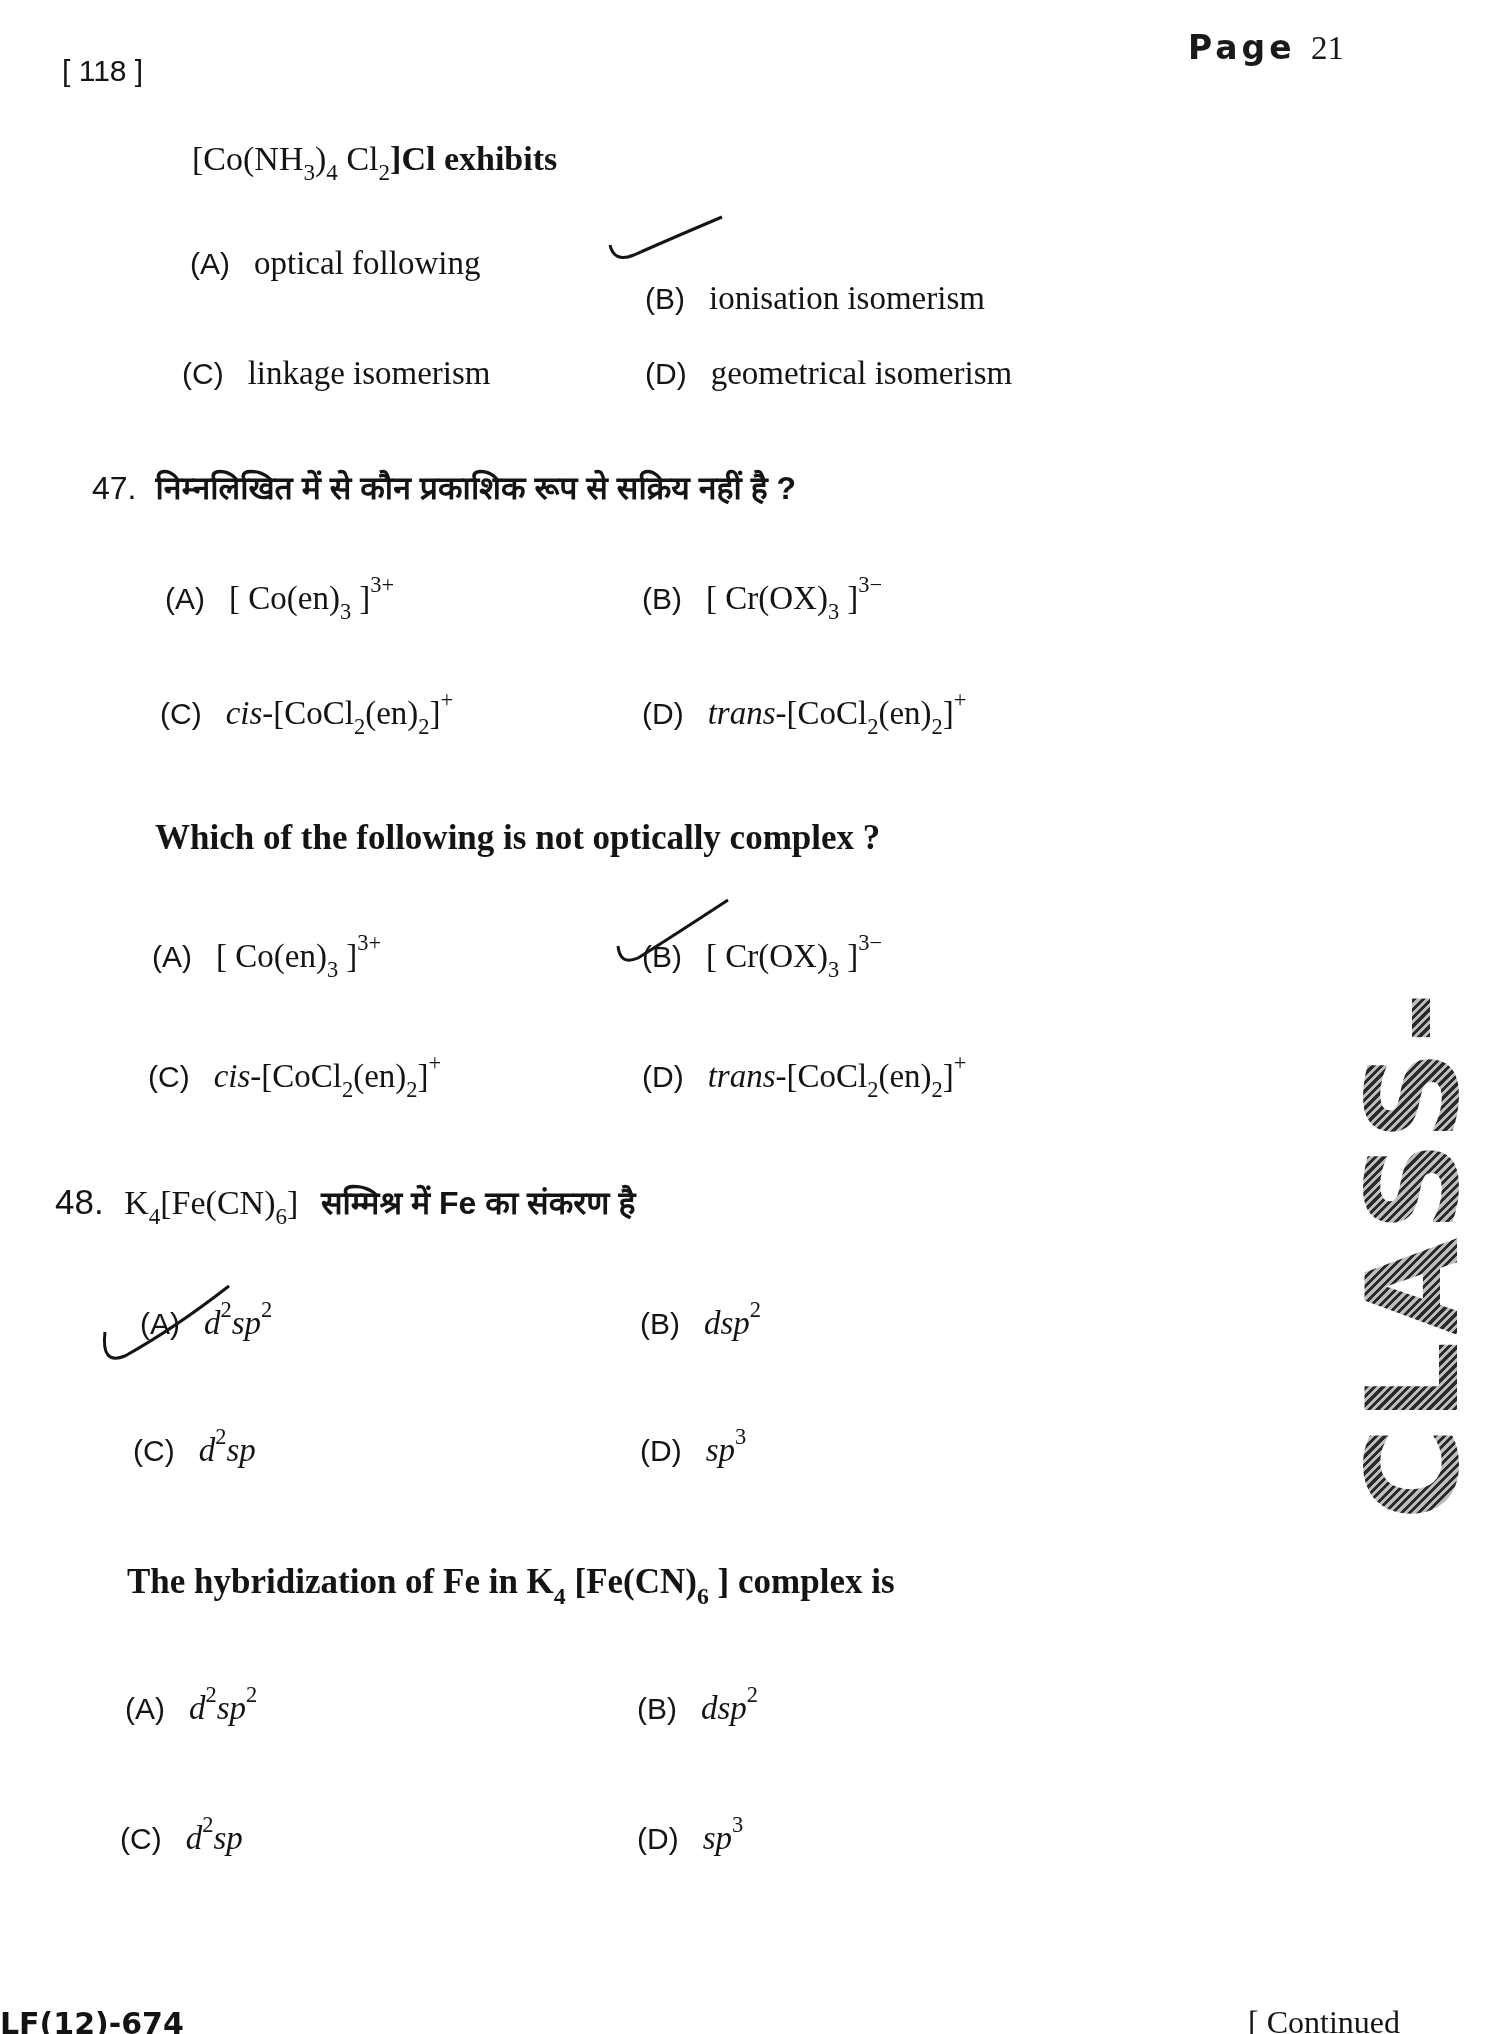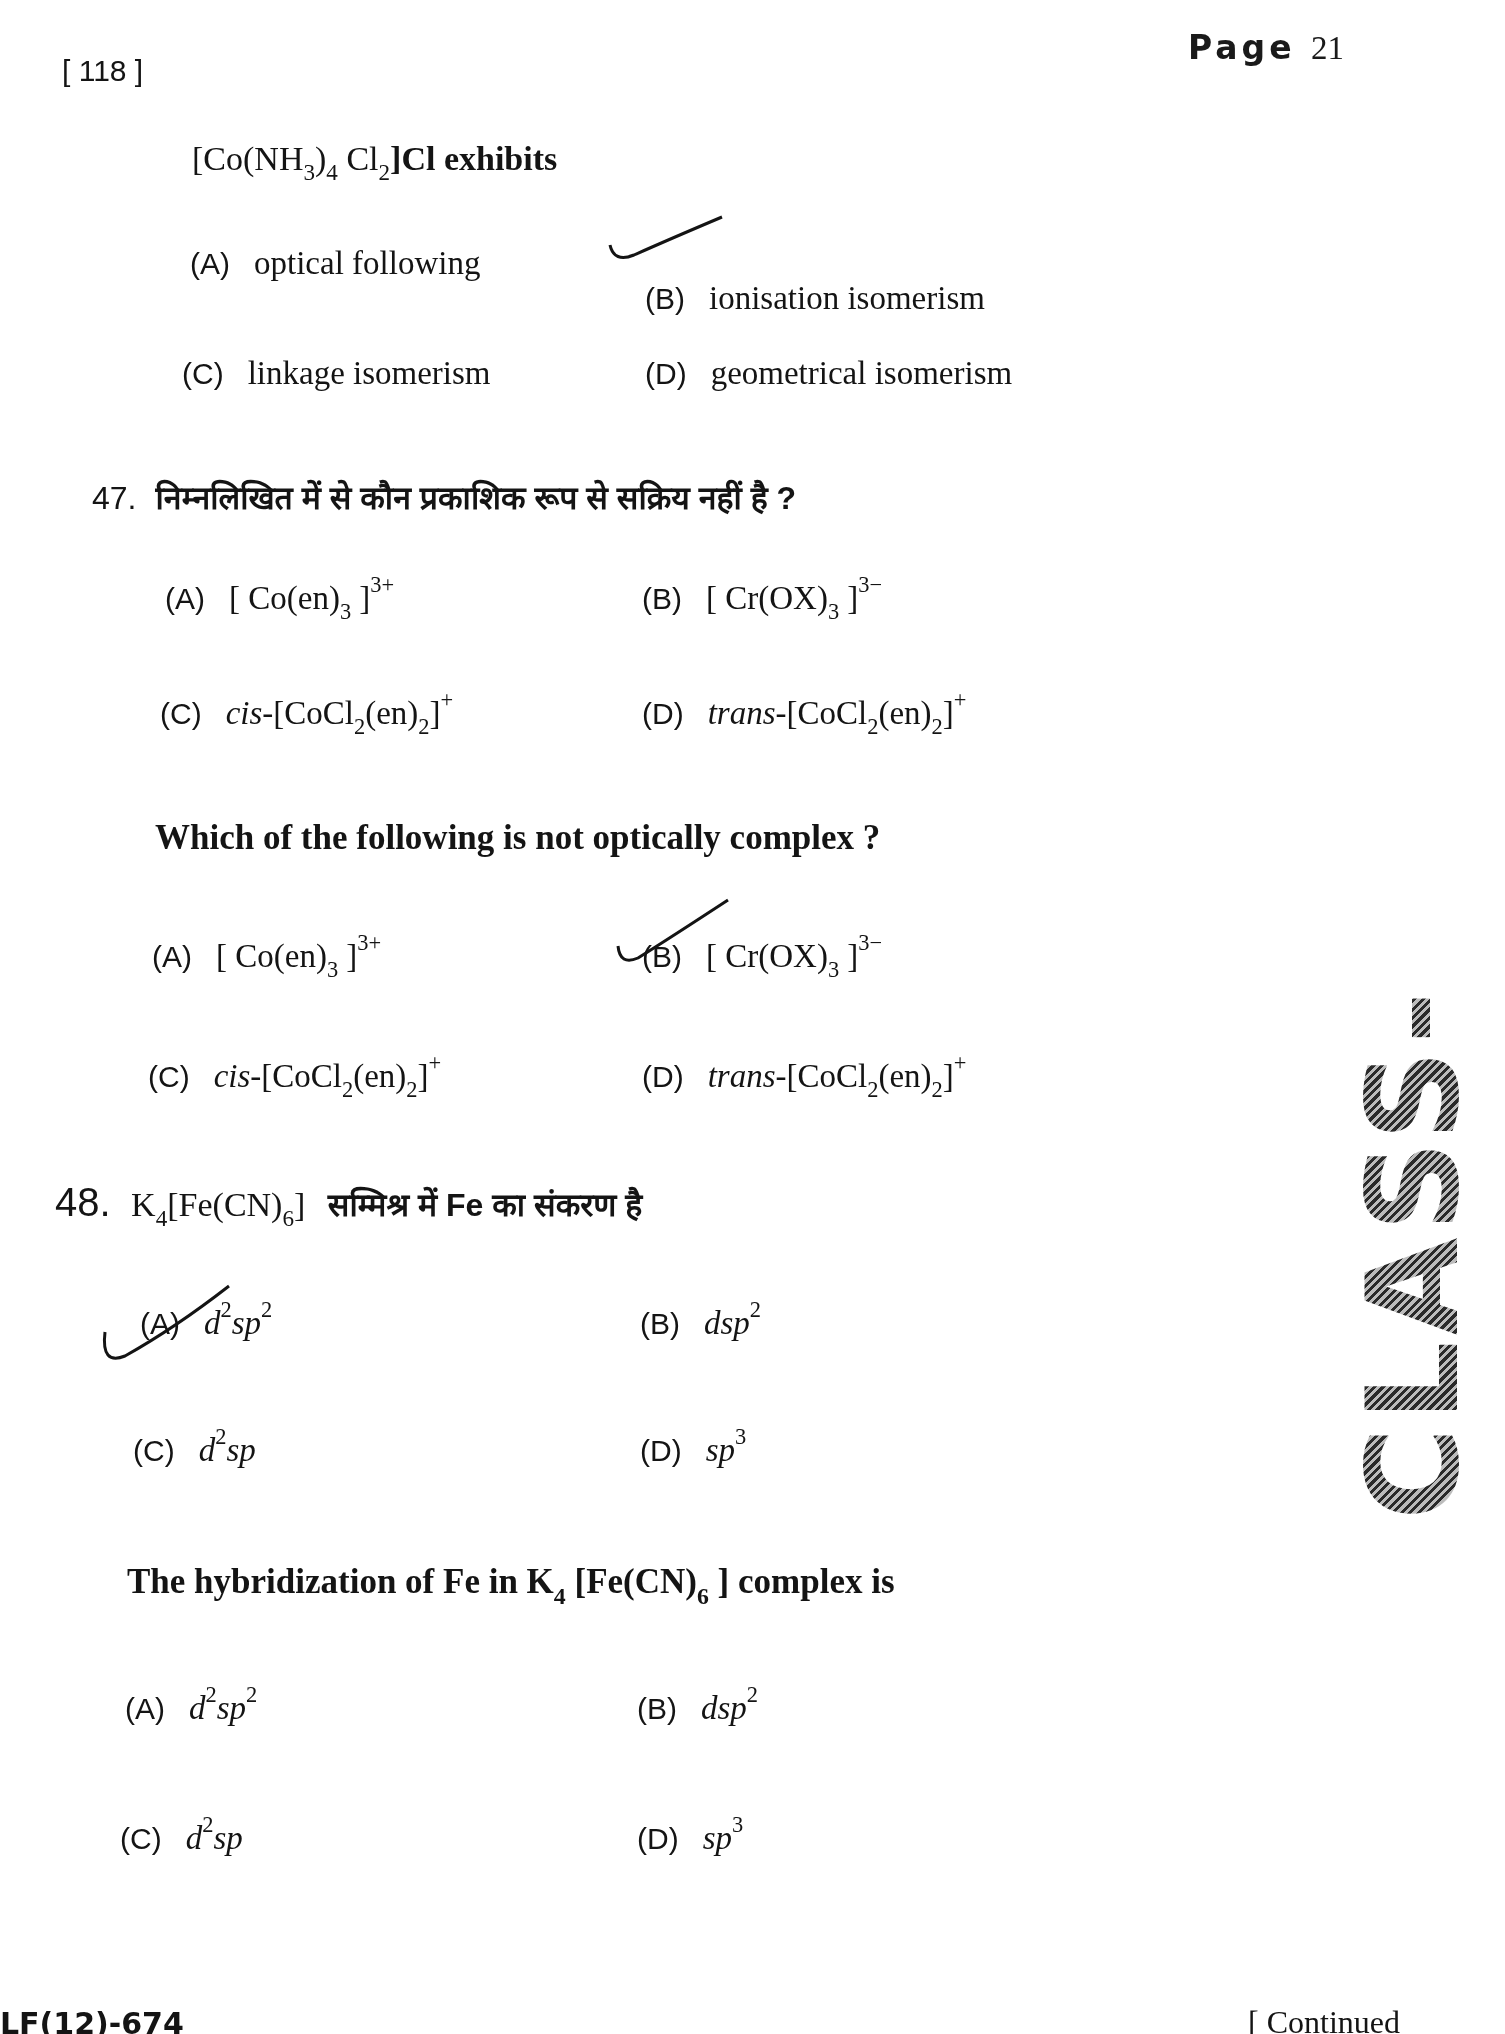--- a/index.html
+++ b/index.html
@@ -59,21 +59,21 @@
 <svg class="tick" style="left:600px; top:215px;" width="130" height="80">
   <path d="M10,30 Q14,48 34,40 Q70,24 122,2" stroke="#141414" stroke-width="3" fill="none"></path>
 </svg>
 <div class="abs opt tnr" style="left:182px; top:355px;">
   <span class="lbl">(C)</span><span class="gap"></span><span>linkage isomerism</span>
 </div>
 <div class="abs opt tnr" style="left:645px; top:355px;">
   <span class="lbl">(D)</span><span class="gap"></span><span>geometrical isomerism</span>
 </div>
 
-<div class="abs" style="left:92px; top:465px;margin-top:10px;">
+<div class="abs" style="left:92px; top:465px;">
   <span class="sans" style="font-size:32px;">47.</span>
   <span class="hindi" style="margin-left:14px;">निम्नलिखित में से कौन प्रकाशिक रूप से सक्रिय नहीं है ?</span>
 </div>
 
 <div class="abs opt tnr" style="left:165px; top:580px;">
   <span class="lbl">(A)</span><span class="gap"></span><span>[ Co(en)</span><sub>3</sub><span> ]</span><sup>3+</sup>
 </div>
 <div class="abs opt tnr" style="left:642px; top:580px;">
   <span class="lbl">(B)</span><span class="gap"></span><span>[ Cr(OX)</span><sub>3</sub><span> ]</span><sup>3−</sup>
 </div>
@@ -96,21 +96,21 @@
   <path d="M8,48 Q10,68 28,60 Q60,40 118,2" stroke="#141414" stroke-width="3" fill="none"></path>
 </svg>
 <div class="abs opt tnr" style="left:148px; top:1058px;">
   <span class="lbl">(C)</span><span class="gap"></span><i>cis</i><span>-[CoCl</span><sub>2</sub><span>(en)</span><sub>2</sub><span>]</span><sup>+</sup>
 </div>
 <div class="abs opt tnr" style="left:642px; top:1058px;">
   <span class="lbl">(D)</span><span class="gap"></span><i>trans</i><span>-[CoCl</span><sub>2</sub><span>(en)</span><sub>2</sub><span>]</span><sup>+</sup>
 </div>
 
 <div class="abs tnr" style="left:55px; top:1180px; font-size:34px;">
-  <span class="sans" style="font-size:40px;">48.</span>
+  <span class="sans" style="font-size:35px;">48.</span>
   <span style="margin-left:12px;">K</span><sub>4</sub><span>[Fe(CN)</span><sub>6</sub><span>]</span>
   <span class="hindi" style="margin-left:14px;">सम्मिश्र में Fe का संकरण है</span>
 </div>
 
 <div class="abs opt tnr" style="left:140px; top:1305px;">
   <span class="lbl">(A)</span><span class="gap"></span><i>d</i><sup>2</sup><i>sp</i><sup>2</sup>
 </div>
 <svg class="tick" style="left:95px; top:1282px;" width="140" height="96">
   <path d="M10,50 Q6,84 30,74 Q80,46 134,4" stroke="#141414" stroke-width="3" fill="none"></path>
 </svg>

